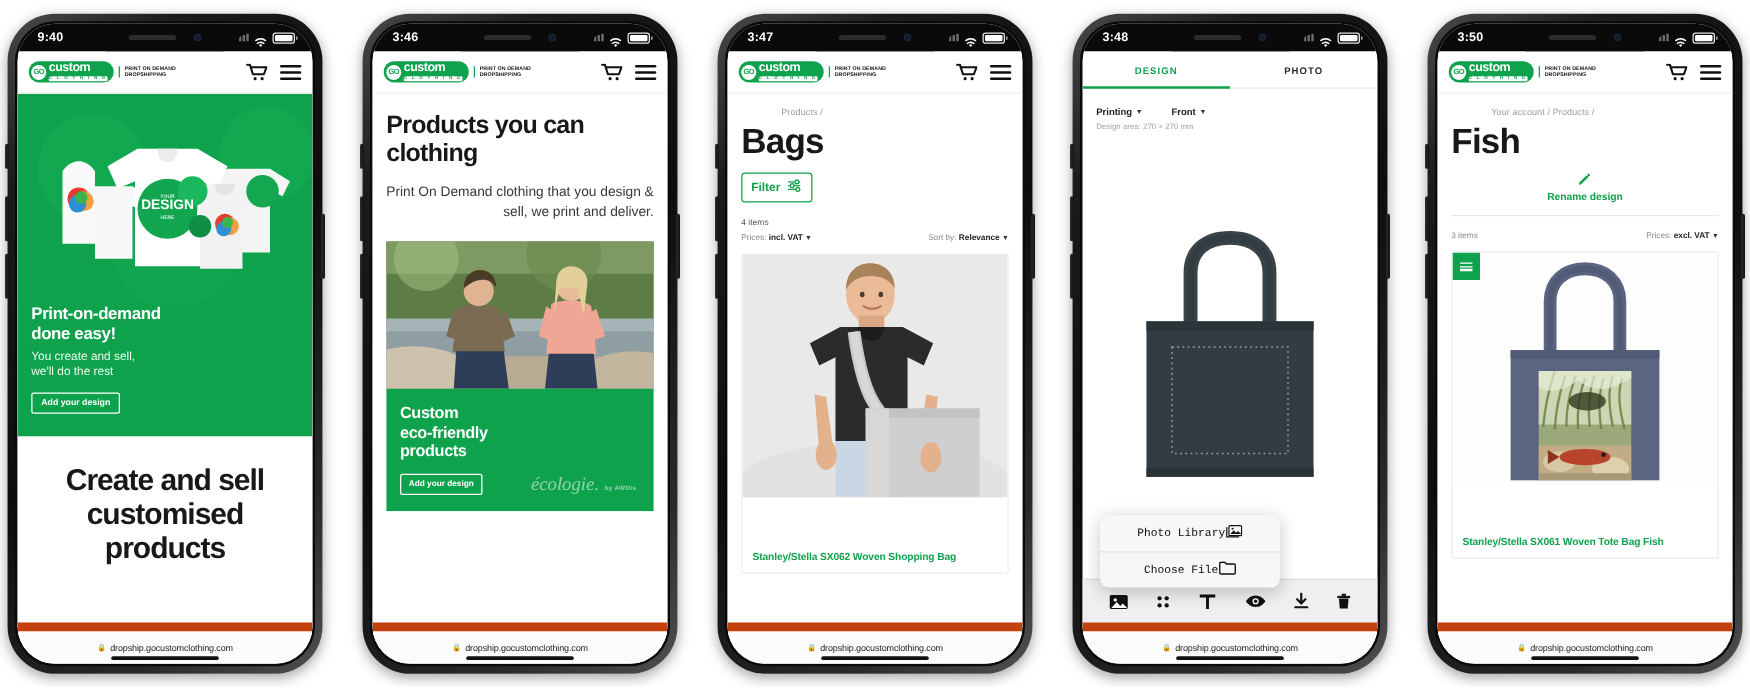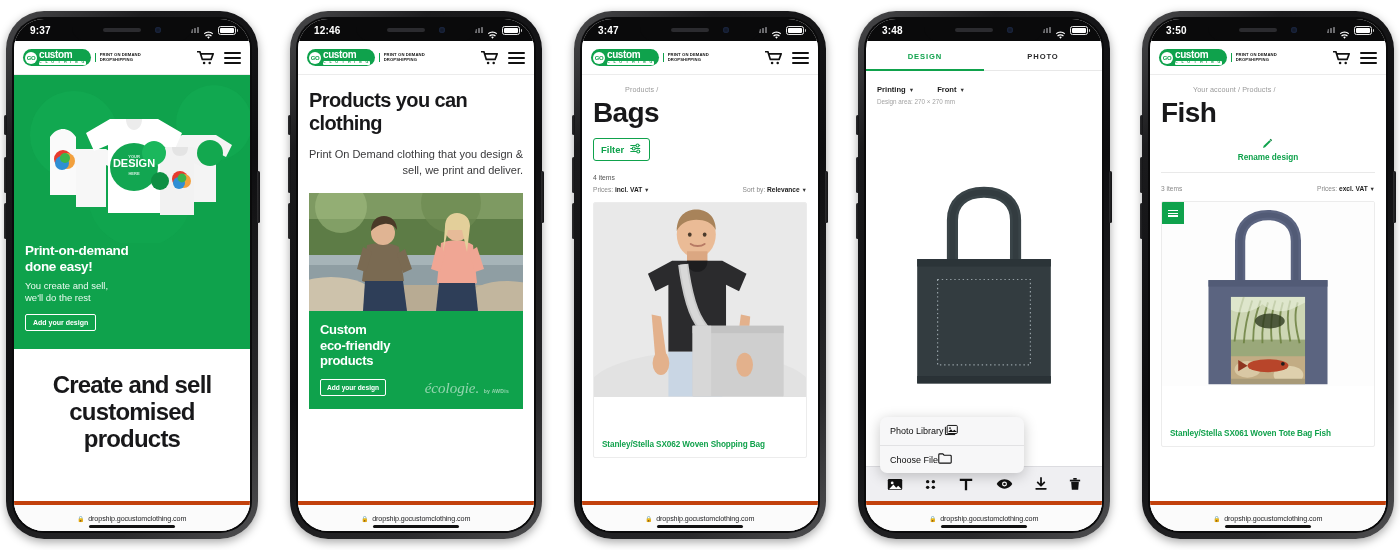--- a/index.html
+++ b/index.html
@@ -151,21 +151,21 @@
   .cart-ico { width: 17px; height: 14px; }
   .burger { width: 17px; display: flex; flex-direction: column; gap: 3px; }
   .burger i { display: block; height: 2px; background: #111; border-radius: 1px; }
 
   
   .appbody { flex: 1 1 auto; overflow: hidden; background: #fff; position: relative; }
 
   
   .urlbar {
     height: 26px; background: #fbfbfb;
-    border-top: 4px solid #c2410c;
+    border-top: 7px solid #c2410c;
     display: flex; align-items: center; justify-content: center; gap: 3px;
     flex: 0 0 auto;
     position: relative;
   }
   .urlbar .lock { font-size: 6px; color: #555; }
   .urlbar .url { font-size: 7.2px; color: #1d1d1f; letter-spacing: -.1px; }
   .homebar {
     position: absolute; bottom: 3px; left: 50%; transform: translateX(-50%);
     width: 86px; height: 3px; border-radius: 2px; background: #111;
   }
@@ -278,22 +278,22 @@
     padding: 9px 10px; flex: 0 0 auto;
   }
   .toolbar svg { display: block; }
   .ctxmenu {
     position: absolute; left: 14px; bottom: 28px; width: 144px;
     background: #f7f7f8; border-radius: 7px;
     box-shadow: 0 3px 14px rgba(0,0,0,.22);
     overflow: hidden; z-index: 20;
   }
   .ctxitem {
-    display: flex; align-items: center; justify-content: flex-start;
-    padding: 7px 10px; font-size: 9px; color: #0c0c0c;
+    display: flex; align-items: center; justify-content: center;
+    padding: 7px 10px; font-size: 9px; color: #0c0c0c; font-family: Liberation Mono, monospace;
   }
   .ctxitem + .ctxitem { border-top: 1px solid #e2e2e4; }
   .menuwrap { position: relative; flex: 1 1 auto; display: flex; flex-direction: column; }
 </style>
 </head>
 <body>
 
 <div id="stage">
 
   <div class="phone">
@@ -301,21 +301,21 @@
     <span class="btn-side btn-left-2"></span>
     <span class="btn-side btn-left-3"></span>
     <span class="btn-side btn-right-1"></span>
     <div class="phone-inner">
       <div class="screen">
         <div class="notch">
           <span class="speaker"></span>
           <span class="cam"></span>
         </div>
         <div class="statusbar">
-          <span class="st-time">9:37</span>
+          <span class="st-time">9:40</span>
           <span class="st-right">
             <span class="sig">
                 <i></i>
                 <i></i>
                 <i></i>
                 <i></i>
               </span>
             <span class="wifi">
               <svg viewBox="0 0 16 12" width="11" height="9">
                   <path d="M8 10.6l2-2.4a3 3 0 0 0-4 0zM8 6c1.4 0 2.7.5 3.7 1.4l1.2-1.4A7.3 7.3 0 0 0 8 4a7.3 7.3 0 0 0-4.9 2l1.2 1.4A5.5 5.5 0 0 1 8 6zM8 2c2.1 0 4 .7 5.5 2l1.2-1.4A10 10 0 0 0 8 0a10 10 0 0 0-6.7 2.6L2.5 4C4 2.7 5.9 2 8 2z" fill="#fff"></path>
@@ -434,21 +434,21 @@
     <span class="btn-side btn-left-2"></span>
     <span class="btn-side btn-left-3"></span>
     <span class="btn-side btn-right-1"></span>
     <div class="phone-inner">
       <div class="screen">
         <div class="notch">
           <span class="speaker"></span>
           <span class="cam"></span>
         </div>
         <div class="statusbar">
-          <span class="st-time">12:46</span>
+          <span class="st-time">3:46</span>
           <span class="st-right">
             <span class="sig">
                 <i></i>
                 <i></i>
                 <i></i>
                 <i></i>
               </span>
             <span class="wifi">
               <svg viewBox="0 0 16 12" width="11" height="9">
                   <path d="M8 10.6l2-2.4a3 3 0 0 0-4 0zM8 6c1.4 0 2.7.5 3.7 1.4l1.2-1.4A7.3 7.3 0 0 0 8 4a7.3 7.3 0 0 0-4.9 2l1.2 1.4A5.5 5.5 0 0 1 8 6zM8 2c2.1 0 4 .7 5.5 2l1.2-1.4A10 10 0 0 0 8 0a10 10 0 0 0-6.7 2.6L2.5 4C4 2.7 5.9 2 8 2z" fill="#fff"></path>

